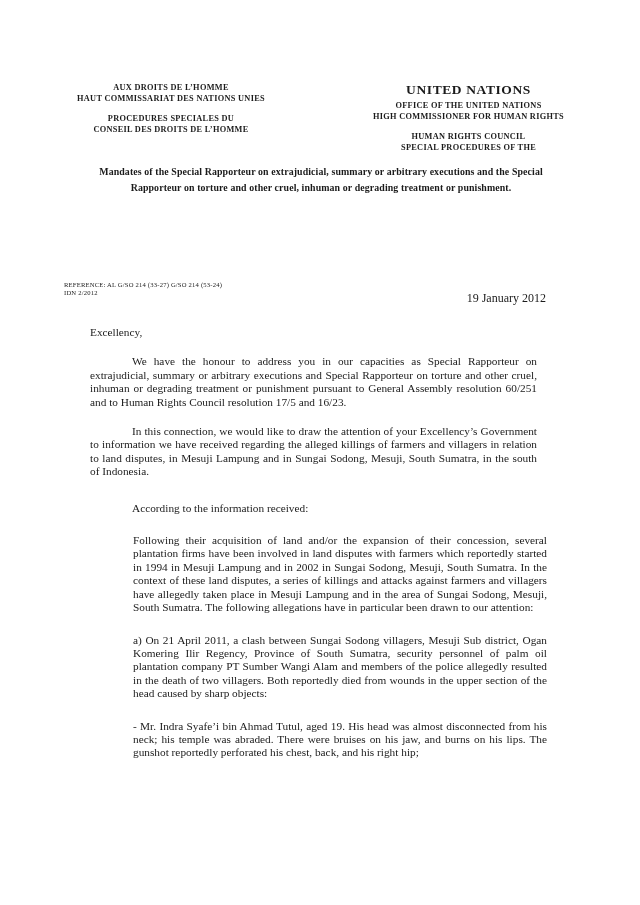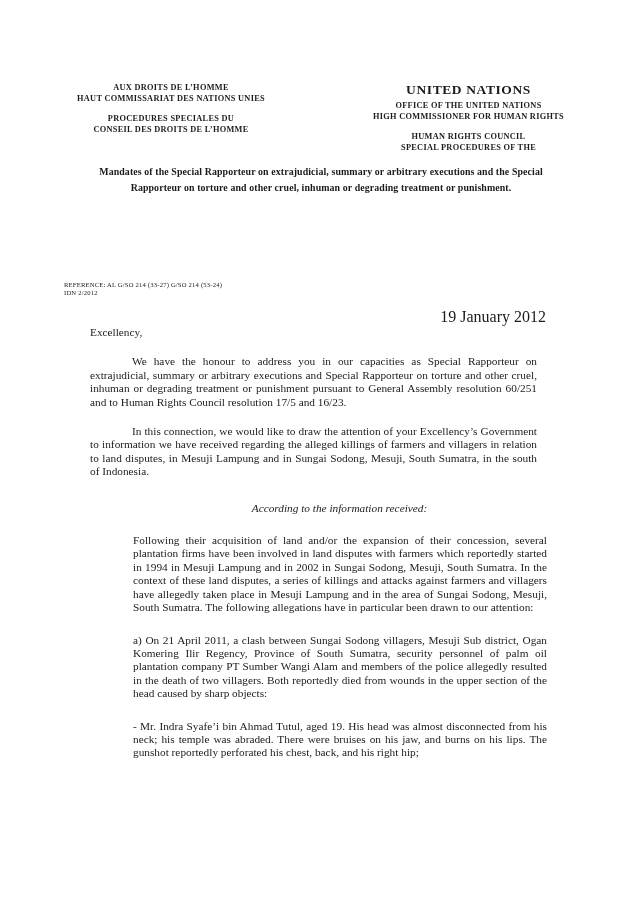--- a/index.html
+++ b/index.html
@@ -55,42 +55,41 @@
   .reference {
     position: absolute;
     left: 64px; top: 281px;
     font-size: 6.6px;
     line-height: 8px;
     letter-spacing: 0.2px;
   }
   
   .date-line {
     position: absolute;
-    right: 94px; top: 308px;
-    font-size: 16px;
+    right: 94px; top: 291px;
+    font-size: 12px;
   }
   
   .body {
     position: absolute;
     left: 90px; right: 93px;
     top: 326px;
     font-size: 11.3px;
     line-height: 13.4px;
   }
   .salutation { margin: 0; }
   p.para {
     margin: 16px 10px 0 0;
     text-indent: 42px;
     text-align: justify;
   }
   p.para-short {
     margin: 23px 0 0 0;
     text-indent: 42px;
-    text-align: center;
-    font-style: italic;
+    text-align: left;
   }
   p.quote {
     margin: 19px 0 0 43px;
     text-align: justify;
   }
 </style>
 </head>
 <body>
 
 <div class="page">

